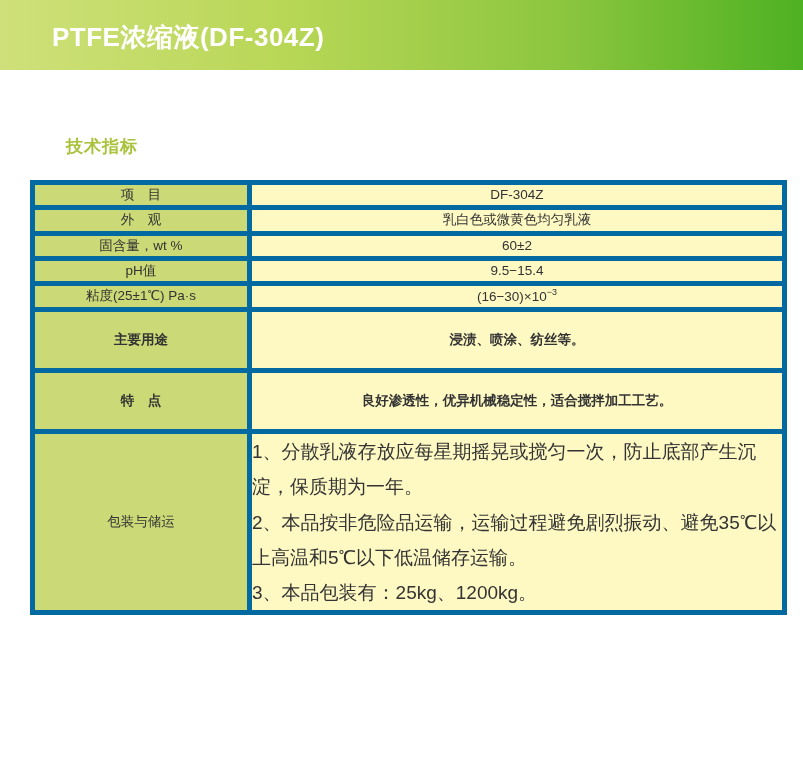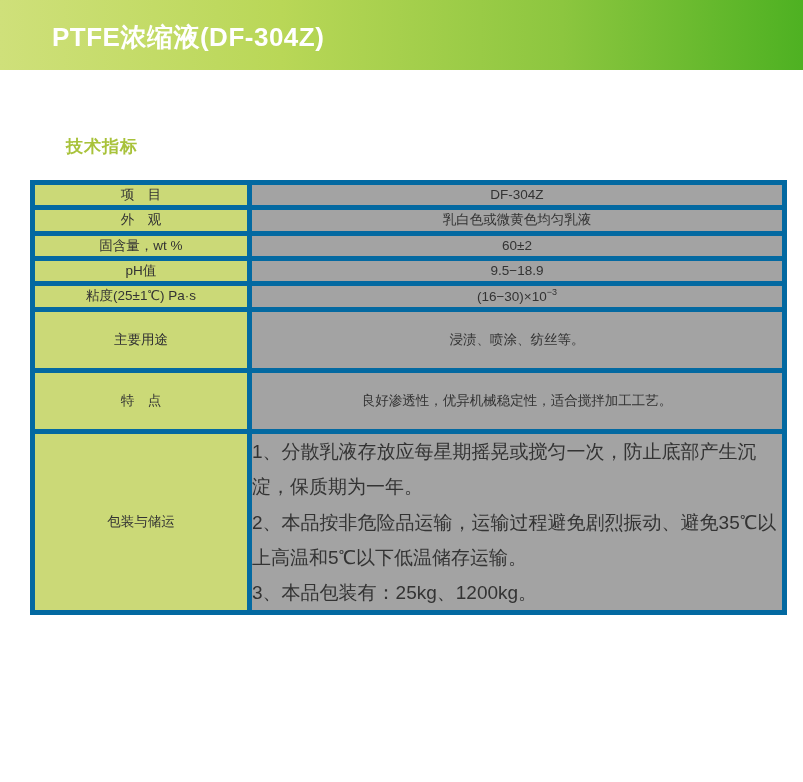--- a/index.html
+++ b/index.html
@@ -69,31 +69,32 @@
     width: 212px;
     background: #cbd977;
     text-align: center;
     font-size: 13.5px;
     color: #333333;
     padding: 13px 4px;
     line-height: 1.5;
   }
   .col-value {
     width: 530px;
-    background: #a3a3a3;
+    background: #fef9c3;
     text-align: center;
     font-size: 13.5px;
     color: #333333;
     padding: 13px 10px;
     line-height: 1.5;
   }
   .row-tall .col-label,
   .row-tall .col-value {
     padding-top: 18px;
     padding-bottom: 18px;
+    font-weight: bold;
   }
   .packaging-label {
     height: 160px;
     margin-top: 30px;
   }
   .packaging-value {
     text-align: left;
     padding: 14px 24px 14px 30px;
     line-height: 1.85;
     font-size: 19px;
@@ -126,21 +127,21 @@
       <tr>
         <td class="col-label">外　观</td>
         <td class="col-value">乳白色或微黄色均匀乳液</td>
       </tr>
       <tr>
         <td class="col-label">固含量，wt %</td>
         <td class="col-value">60±2</td>
       </tr>
       <tr>
         <td class="col-label">pH值</td>
-        <td class="col-value">9.5−18.9</td>
+        <td class="col-value">9.5−15.4</td>
       </tr>
       <tr>
         <td class="col-label">粘度(25±1℃) Pa·s</td>
         <td class="col-value"><span>(16−30)×10</span><sup>−3</sup></td>
       </tr>
       <tr class="row-tall">
         <td class="col-label">主要用途</td>
         <td class="col-value">浸渍、喷涂、纺丝等。</td>
       </tr>
       <tr class="row-tall">

